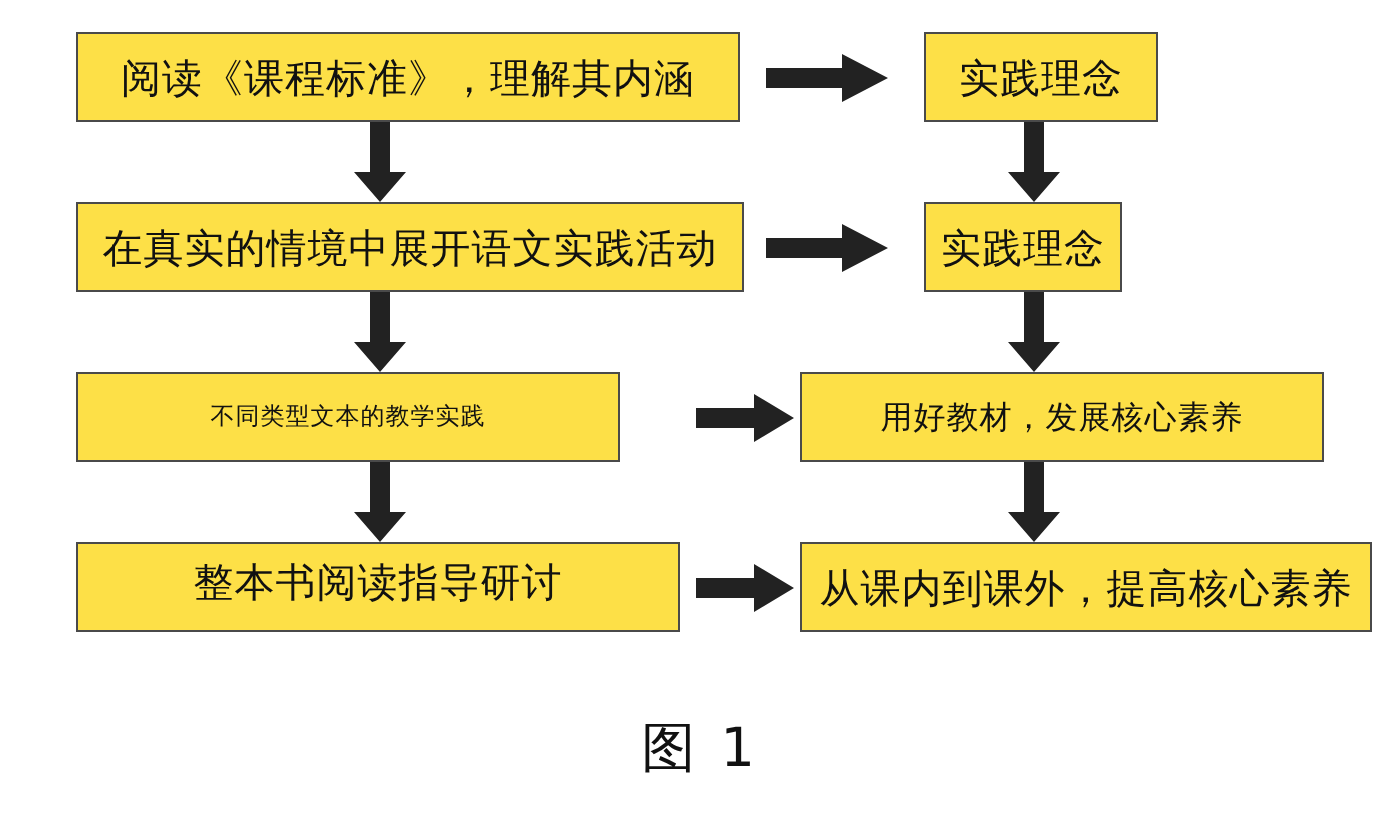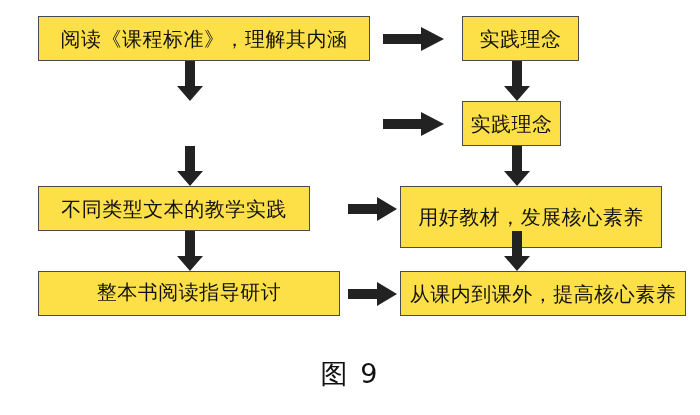--- a/index.html
+++ b/index.html
@@ -35,22 +35,22 @@
     line-height: 1.1;
     white-space: nowrap;
   }
   
   .n-r1c1 { left: 38px;  top: 16px;  width: 332px; height: 45px; font-size: 20px; }
   .n-r1c2 { left: 462px; top: 16px;  width: 117px; height: 45px; font-size: 20px; }
 
   .n-r2c1 { left: 38px;  top: 101px; width: 334px; height: 45px; font-size: 20px; }
   .n-r2c2 { left: 462px; top: 101px; width: 99px; height: 45px; font-size: 20px; }
 
-  .n-r3c1 { left: 38px;  top: 186px; width: 272px; height: 45px; font-size: 20px; }
-  .n-r3c2 { left: 400px; top: 186px; width: 262px; height: 62px; font-size: 20px; }
+  .n-r3c1 { left: 38px;  top: 186px; width: 272px; height: 45px; font-size: 12px; }
+  .n-r3c2 { left: 400px; top: 186px; width: 262px; height: 45px; font-size: 16px; }
 
   .n-r4c1 { left: 38px;  top: 271px; width: 302px; height: 45px; font-size: 20px; font-family: Liberation Mono, monospace; }
   .n-r4c2 { left: 400px; top: 271px; width: 286px; height: 45px; font-size: 20px; }
 
   
   .arrow {
     position: absolute;
   }
   .arrow svg { display: block; }
 
@@ -82,20 +82,21 @@
 </style>
 </head>
 <body>
 
 <div id="canvas">
 
   <div class="node n-r1c1">阅读《课程标准》，理解其内涵</div>
 
   <div class="node n-r1c2">实践理念</div>
 
+  <div class="node n-r2c1">在真实的情境中展开语文实践活动</div>
 
   <div class="node n-r2c2">实践理念</div>
 
   <div class="node n-r3c1">不同类型文本的教学实践</div>
 
   <div class="node n-r3c2">用好教材，发展核心素养</div>
 
   <div class="node n-r4c1">整本书阅读指导研讨</div>
 
   <div class="node n-r4c2">从课内到课外，提高核心素养</div>
@@ -146,15 +147,15 @@
     <svg width="28" height="41" viewBox="0 0 28 41">
       <polygon points="9,0 19,0 19,25 27,25 14,40 1,25 9,25" fill="#222222"></polygon>
     </svg>
   </div>
   <div class="arrow v-r3">
     <svg width="28" height="41" viewBox="0 0 28 41">
       <polygon points="9,0 19,0 19,25 27,25 14,40 1,25 9,25" fill="#222222"></polygon>
     </svg>
   </div>
 
-  <div class="caption">图 9</div>
+  <div class="caption">图 1</div>
 
 </div>
 
 </body></html>

